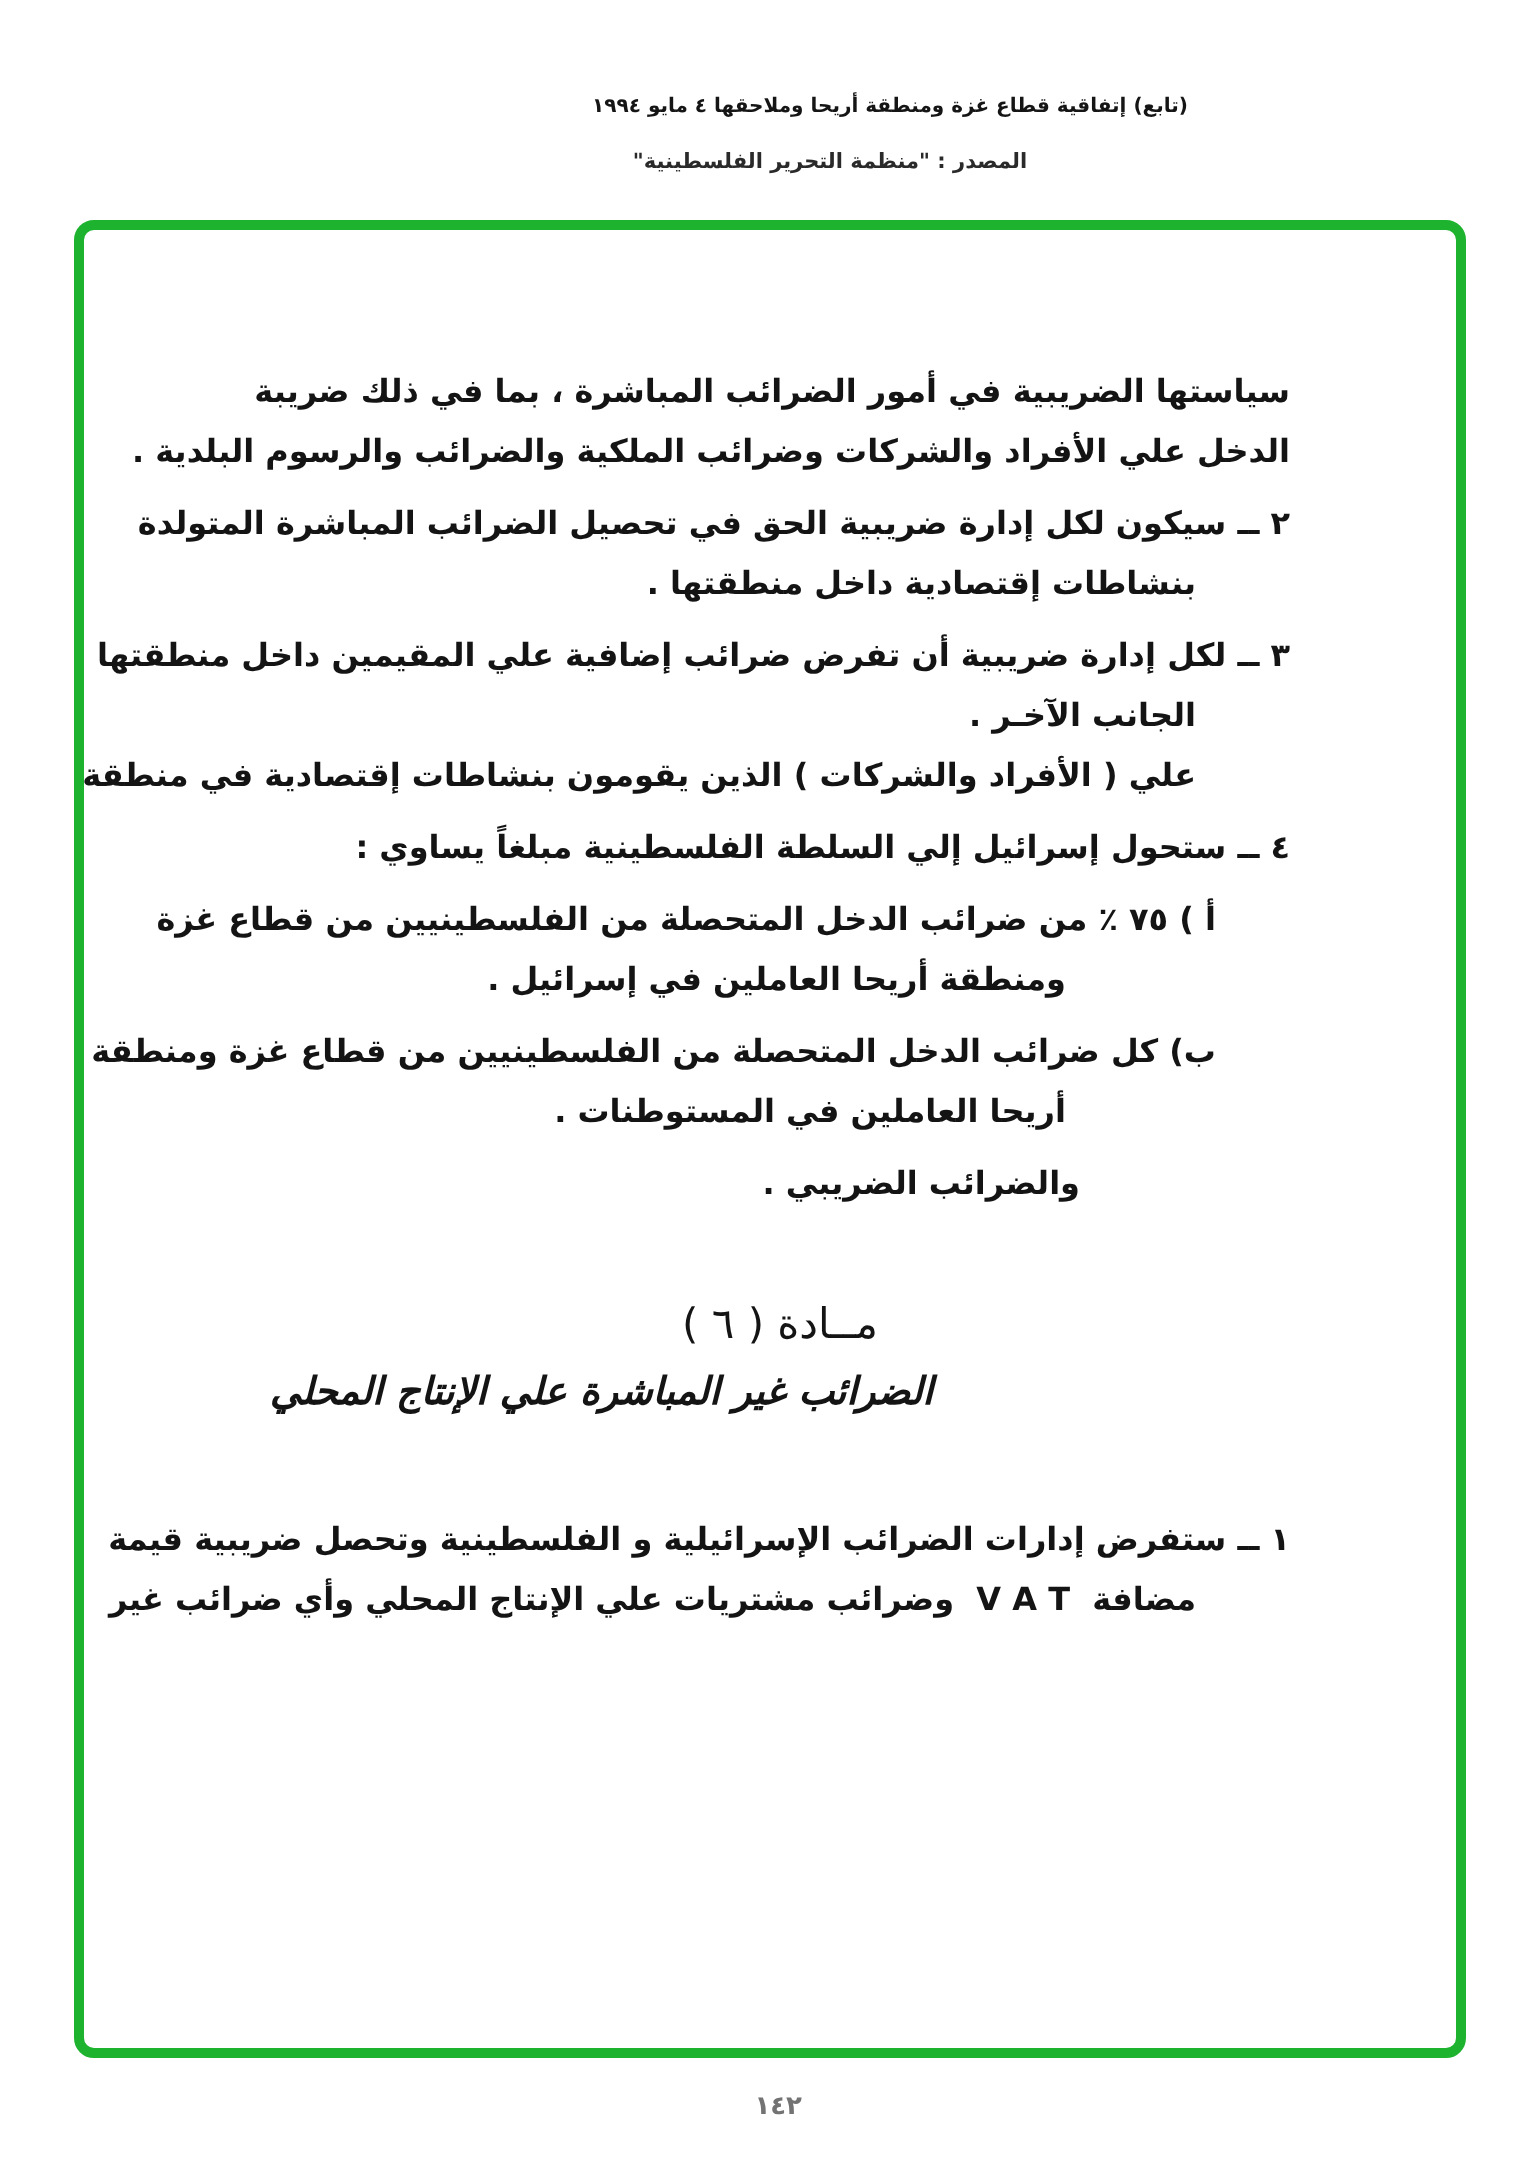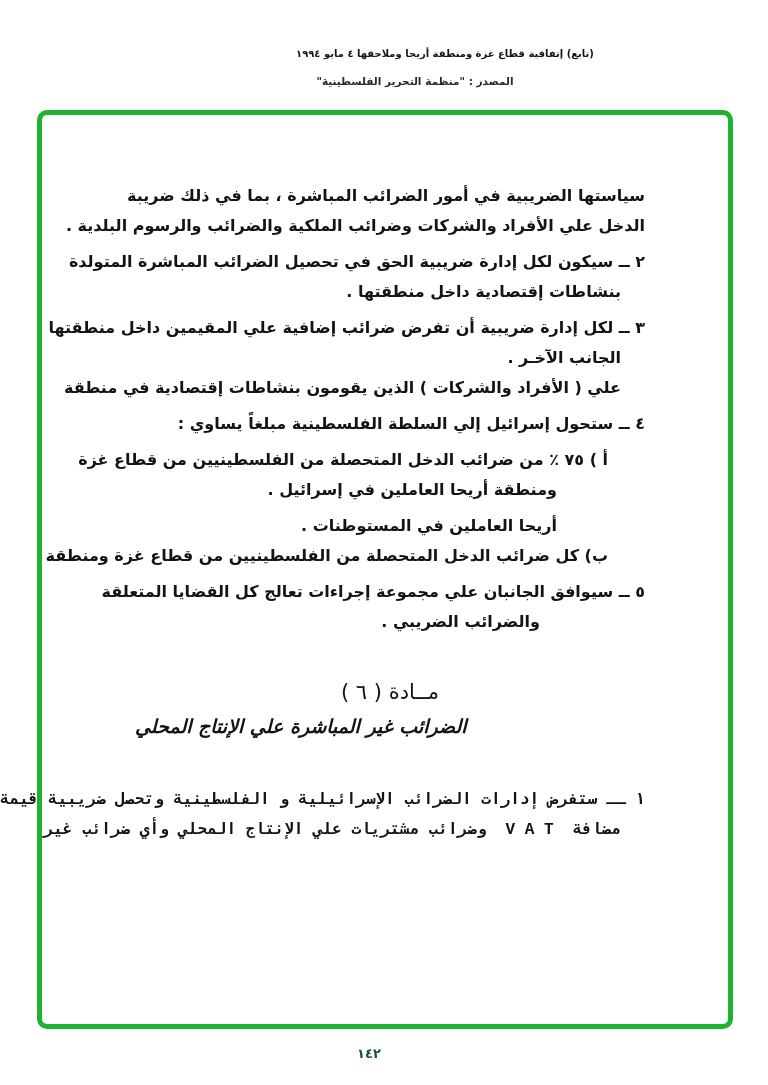--- a/index.html
+++ b/index.html
@@ -44,52 +44,52 @@
     top: 0; right: 0; left: 0;
     padding: 66px 83px 0 93px;
     direction: rtl;
     text-align: right;
     font-size: 16px;
     font-weight: bold;
     line-height: 30px;
     color: #141414;
   }
   .ln { white-space: nowrap; }
-  .cont    { margin-right: 24px; }
+  .cont    { margin-right: 47px; }
   .cont2   { margin-right: 105px; }
   .let     { margin-right: 37px; }
-  .letcont { margin-right: 88px; }
+  .letcont { margin-right: 112px; }
 
   .blk { margin-top: 6px; }
   .blk.first { margin-top: 0; }
-  .blk.article-gap { margin-top: 42px; font-family: Liberation Mono, monospace; }
+  .blk.article-gap { margin-top: 42px; }
 
   .heading {
     margin-top: 38px;
     text-align: center;
     font-size: 21px;
     font-weight: normal;
     line-height: 34px;
     letter-spacing: 1px;
   }
   .subheading {
     text-align: left;
     font-size: 19px;
     font-weight: bold;
     font-style: italic;
     line-height: 34px;
   }
 
   
   .pagenum {
     position: absolute; top: 1046px; left: 337px; width: 64px;
-    text-align: center;
+    text-align: right;
     font-size: 13px; font-weight: bold;
     letter-spacing: 5px;
-    color: #14532d;
+    color: #737373;
   }
 </style>
 </head>
 <body>
 
 <div class="page">
 
   <div class="hdr-title">(تابع) إتفاقية قطاع غزة ومنطقة أريحا وملاحقها ٤ مايو ١٩٩٤</div>
 
   <div class="hdr-source">المصدر :  "منظمة التحرير الفلسطينية"</div>
@@ -116,26 +116,25 @@
       <div class="blk">
         <div class="ln">٤ ــ ستحول إسرائيل إلي السلطة الفلسطينية مبلغاً يساوي :</div>
       </div>
 
       <div class="blk">
         <div class="ln let">أ ) ٧٥ ٪ من ضرائب الدخل المتحصلة من الفلسطينيين من قطاع غزة</div>
         <div class="ln letcont">ومنطقة أريحا العاملين في إسرائيل .</div>
       </div>
 
       <div class="blk">
+        <div class="ln let">ب) كل ضرائب الدخل المتحصلة من الفلسطينيين من قطاع غزة ومنطقة</div>
         <div class="ln letcont">أريحا العاملين في المستوطنات .</div>
-        <div class="ln let">ب) كل ضرائب الدخل المتحصلة من الفلسطينيين من قطاع غزة ومنطقة</div>
       </div>
 
       <div class="blk">
-        <div class="ln">٥ ــ سيوافق الجانبان علي مجموعة إجراءات تعالج كل القضايا المتعلقة</div>
         <div class="ln cont2">والضرائب الضريبي .</div>
       </div>
 
       <div class="heading">مــادة ( ٦ )</div>
 
       <div class="subheading">الضرائب غير المباشرة علي الإنتاج المحلي</div>
 
       <div class="blk article-gap">
         <div class="ln">١ ــ ستفرض إدارات الضرائب الإسرائيلية و الفلسطينية وتحصل ضريبية قيمة</div>
         <div class="ln cont">مضافة &nbsp;V A T&nbsp; وضرائب مشتريات علي الإنتاج المحلي وأي ضرائب غير</div>

